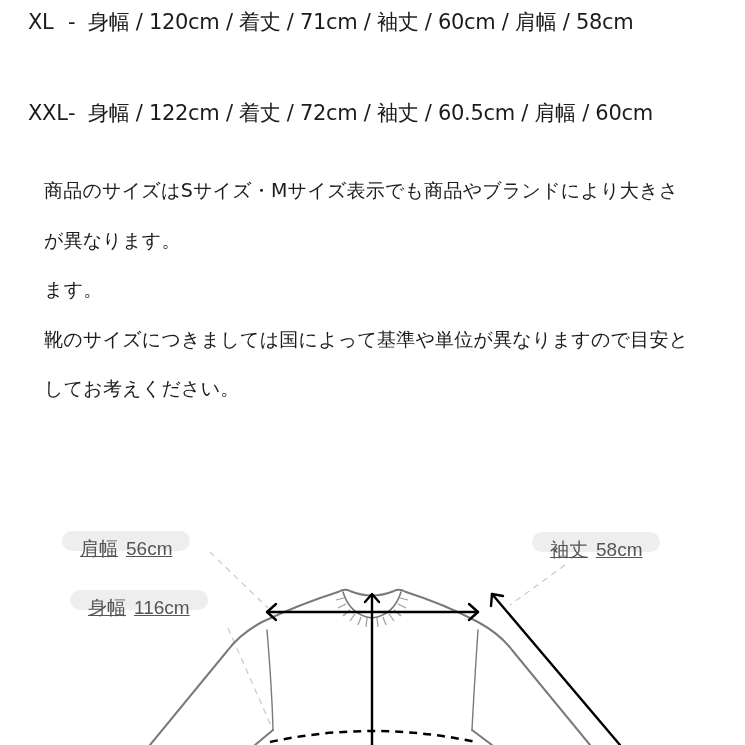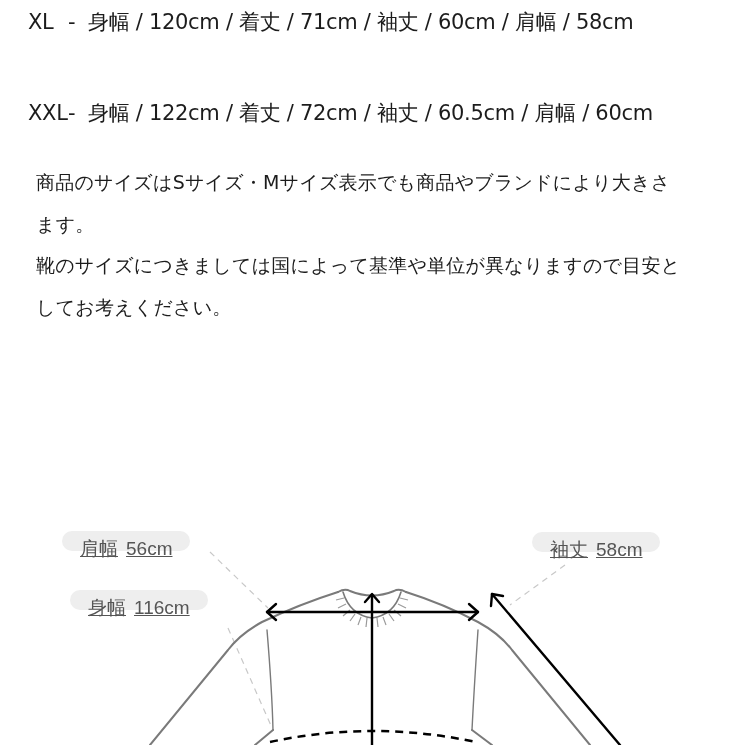--- a/index.html
+++ b/index.html
@@ -15,21 +15,21 @@
   }
   .size-line .label { display: inline-block; }
   .size-line.xl .label { width: 40px; }
   .size-line.xxl .label { width: 40px; }
   .size-line .dash { display: inline-block; width: 20px; }
   .notes {
     position: absolute; left: 28px; top: 158px; width: 700px;
     font-size: 19px; line-height: 33.5px; color: #1c1c1c;
     letter-spacing: 0.2px;
   }
-  .notes p { margin: 8px; white-space: nowrap; }
+  .notes p { margin: 16px; white-space: nowrap; }
   .diagram { position: absolute; left: 0; top: 500px; width: 745px; height: 245px; }
   .pill {
     position: absolute; background: #eeeeee; border-radius: 20px;
     height: 20px; line-height: 36px; padding: 0 18px;
     font-family: "Liberation Sans", "DejaVu Sans", sans-serif;
     font-size: 19px; color: #555555; white-space: nowrap; text-decoration: underline;
   }
   .pill .k { margin-right: 8px; }
 </style>
 </head>
@@ -37,20 +37,21 @@
 
 <div class="size-line xl" style="top:8px;">
   <span class="label">XL</span><span class="dash">-</span><span>身幅 / 120cm / 着丈 / 71cm / 袖丈 / 60cm / 肩幅 / 58cm</span>
 </div>
 <div class="size-line xxl" style="top:58px;margin-top:41px;">
   <span class="label">XXL</span><span class="dash">-</span><span>身幅 / 122cm / 着丈 / 72cm / 袖丈 / 60.5cm / 肩幅 / 60cm</span>
 </div>
 
 <div class="notes">
   <p>商品のサイズはSサイズ・Mサイズ表示でも商品やブランドにより大きさ</p>
+  <p>が異なります。</p>
   <p>ます。</p>
   <p>靴のサイズにつきましては国によって基準や単位が異なりますので目安と</p>
   <p>してお考えください。</p>
 </div>
 
 <div class="diagram">
   <svg width="745" height="245" viewBox="0 500 745 245" style="position:absolute;left:0;top:0;">
 
     <g stroke="#c8c8c8" stroke-width="1.2" stroke-dasharray="6,5" fill="none">
       <line x1="210" y1="552" x2="268" y2="608"></line>

